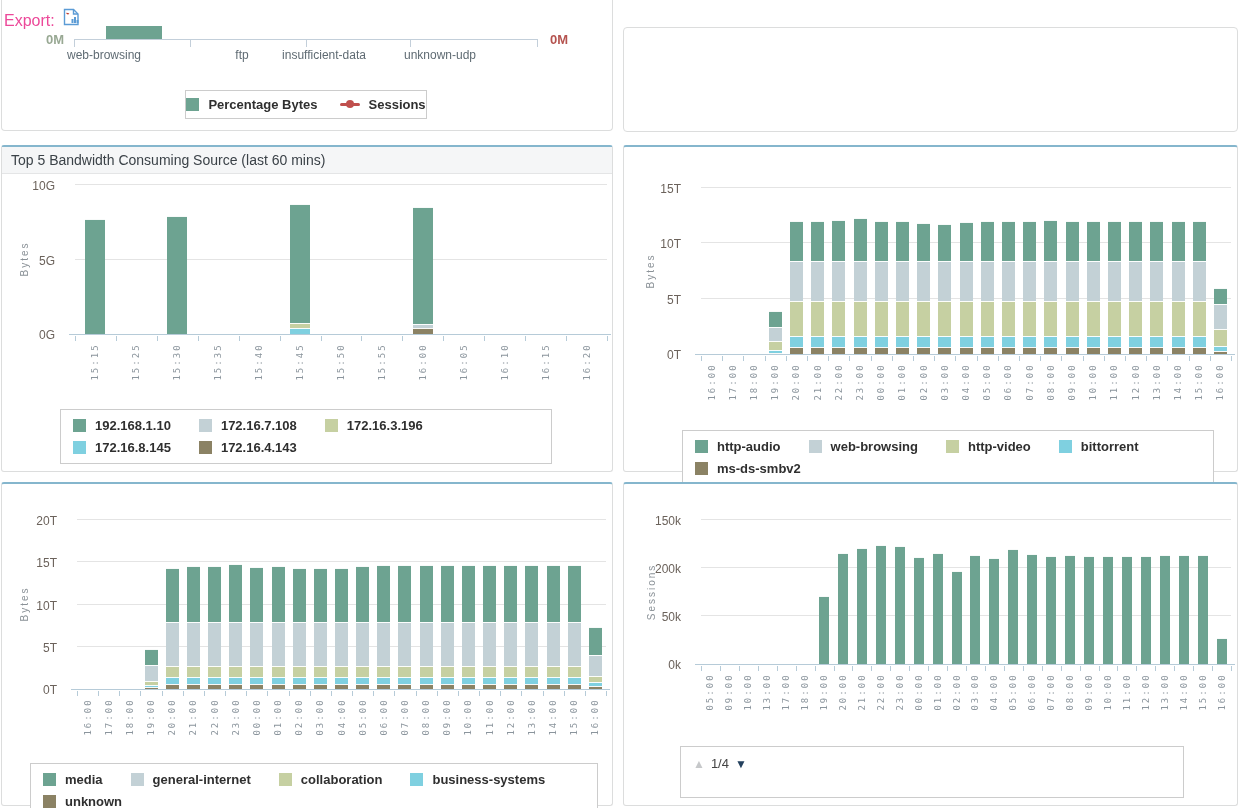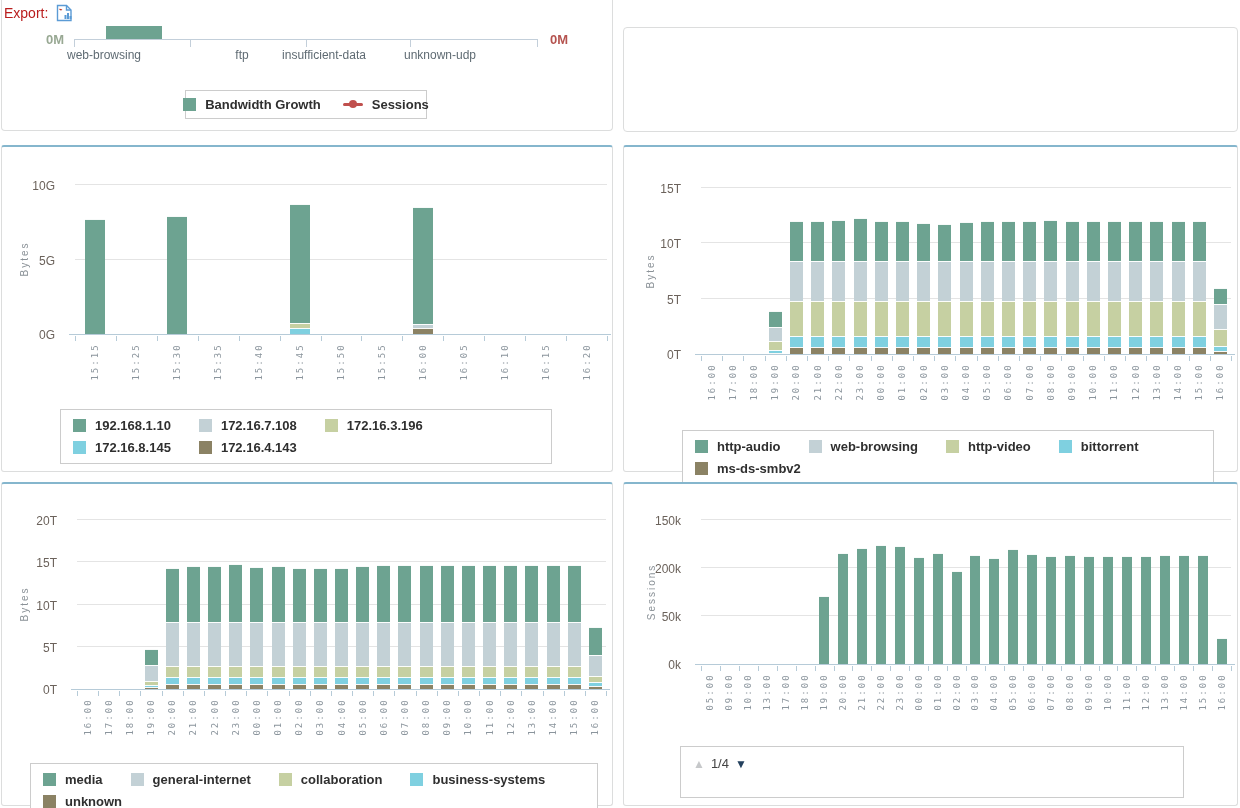--- a/index.html
+++ b/index.html
@@ -28,21 +28,21 @@
   .lswatch{width:13px;height:13px;display:inline-block;flex:none;}
   .lm-line{position:relative;width:20px;height:3px;border-radius:2px;flex:none;}
   .lm-dot{position:absolute;left:6px;top:-3px;width:8px;height:8px;border-radius:50%;}
   .legend-col{flex-direction:column;align-items:flex-start;row-gap:8px;}
   .pager{display:flex;align-items:center;gap:6px;font-size:13px;color:#444;}
   .pager-up{color:#c6c8ca;font-size:12px;cursor:default;}
   .pager-down{color:#24415e;font-size:12px;cursor:pointer;}
 
   
   .export-row{position:absolute;left:4px;top:4px;display:flex;align-items:center;gap:8px;z-index:5;}
-  .export-label{font-size:14px;color:#b91c1c;}
+  .export-label{font-size:16px;color:#ec4899;margin-top:8px;}
   .pdf-icon{display:inline-block;width:17px;height:18px;cursor:pointer;}
 
   
   #panel-growth{left:1px;top:0;width:612px;height:131px;border-top:none;border-radius:0 0 4px 4px;}
   .g-axis{position:absolute;left:72px;top:39px;width:464px;height:1px;background:#c3cfda;}
   .g-tick{position:absolute;top:40px;width:1px;height:7px;background:#c3cfda;}
   .g-bar{position:absolute;left:104px;top:26px;width:56px;height:13px;}
   .g-zero{position:absolute;top:32px;font-size:13px;font-weight:bold;}
   .g-zero-left{left:22px;width:40px;text-align:right;color:#98a893;}
   .g-zero-right{left:548px;color:#b5534f;}
@@ -101,34 +101,35 @@
     <div class="g-tick" style="left:535px"></div>
     <span class="g-zero g-zero-left">0M</span>
     <span class="g-zero g-zero-right">0M</span>
     <span class="g-cat" style="left:102px">web-browsing</span>
     <span class="g-cat" style="left:240px">ftp</span>
     <span class="g-cat" style="left:322px">insufficient-data</span>
     <span class="g-cat" style="left:438px">unknown-udp</span>
     <div class="legend" id="growth-legend">
         <div class="litem">
           <span class="lswatch" style="background: rgb(109, 163, 145);"></span>
-          <span>Bandwidth Growth</span>
+          <span>Percentage Bytes</span>
         </div>
         <div class="litem">
           <span class="lm-line" style="background: rgb(192, 80, 77);">
             <span class="lm-dot" style="background: rgb(192, 80, 77);"></span>
           </span>
           <span>Sessions</span>
         </div>
       </div>
   </div>
 
   <div class="panel" id="panel-empty"></div>
 
   <div class="panel chart-panel" id="panel-sources">
+    <div class="panel-header">Top 5 Bandwidth Consuming Source (last 60 mins)</div>
     <span class="axis-title" id="axis-sources">Bytes</span>
     <div class="plot" id="plot-sources">
         <div class="ytick" style="bottom: -8px;">0G</div>
         <div class="gridline" style="bottom: 74.5px;"></div>
         <div class="ytick" style="bottom: 66.5px;">5G</div>
         <div class="gridline" style="bottom: 149px;"></div>
         <div class="ytick" style="bottom: 141px;">10G</div>
         <div class="baseline"></div>
         <div class="btick" style="left: 0px;"></div>
         <div class="btick" style="left: 40.92px;"></div>

